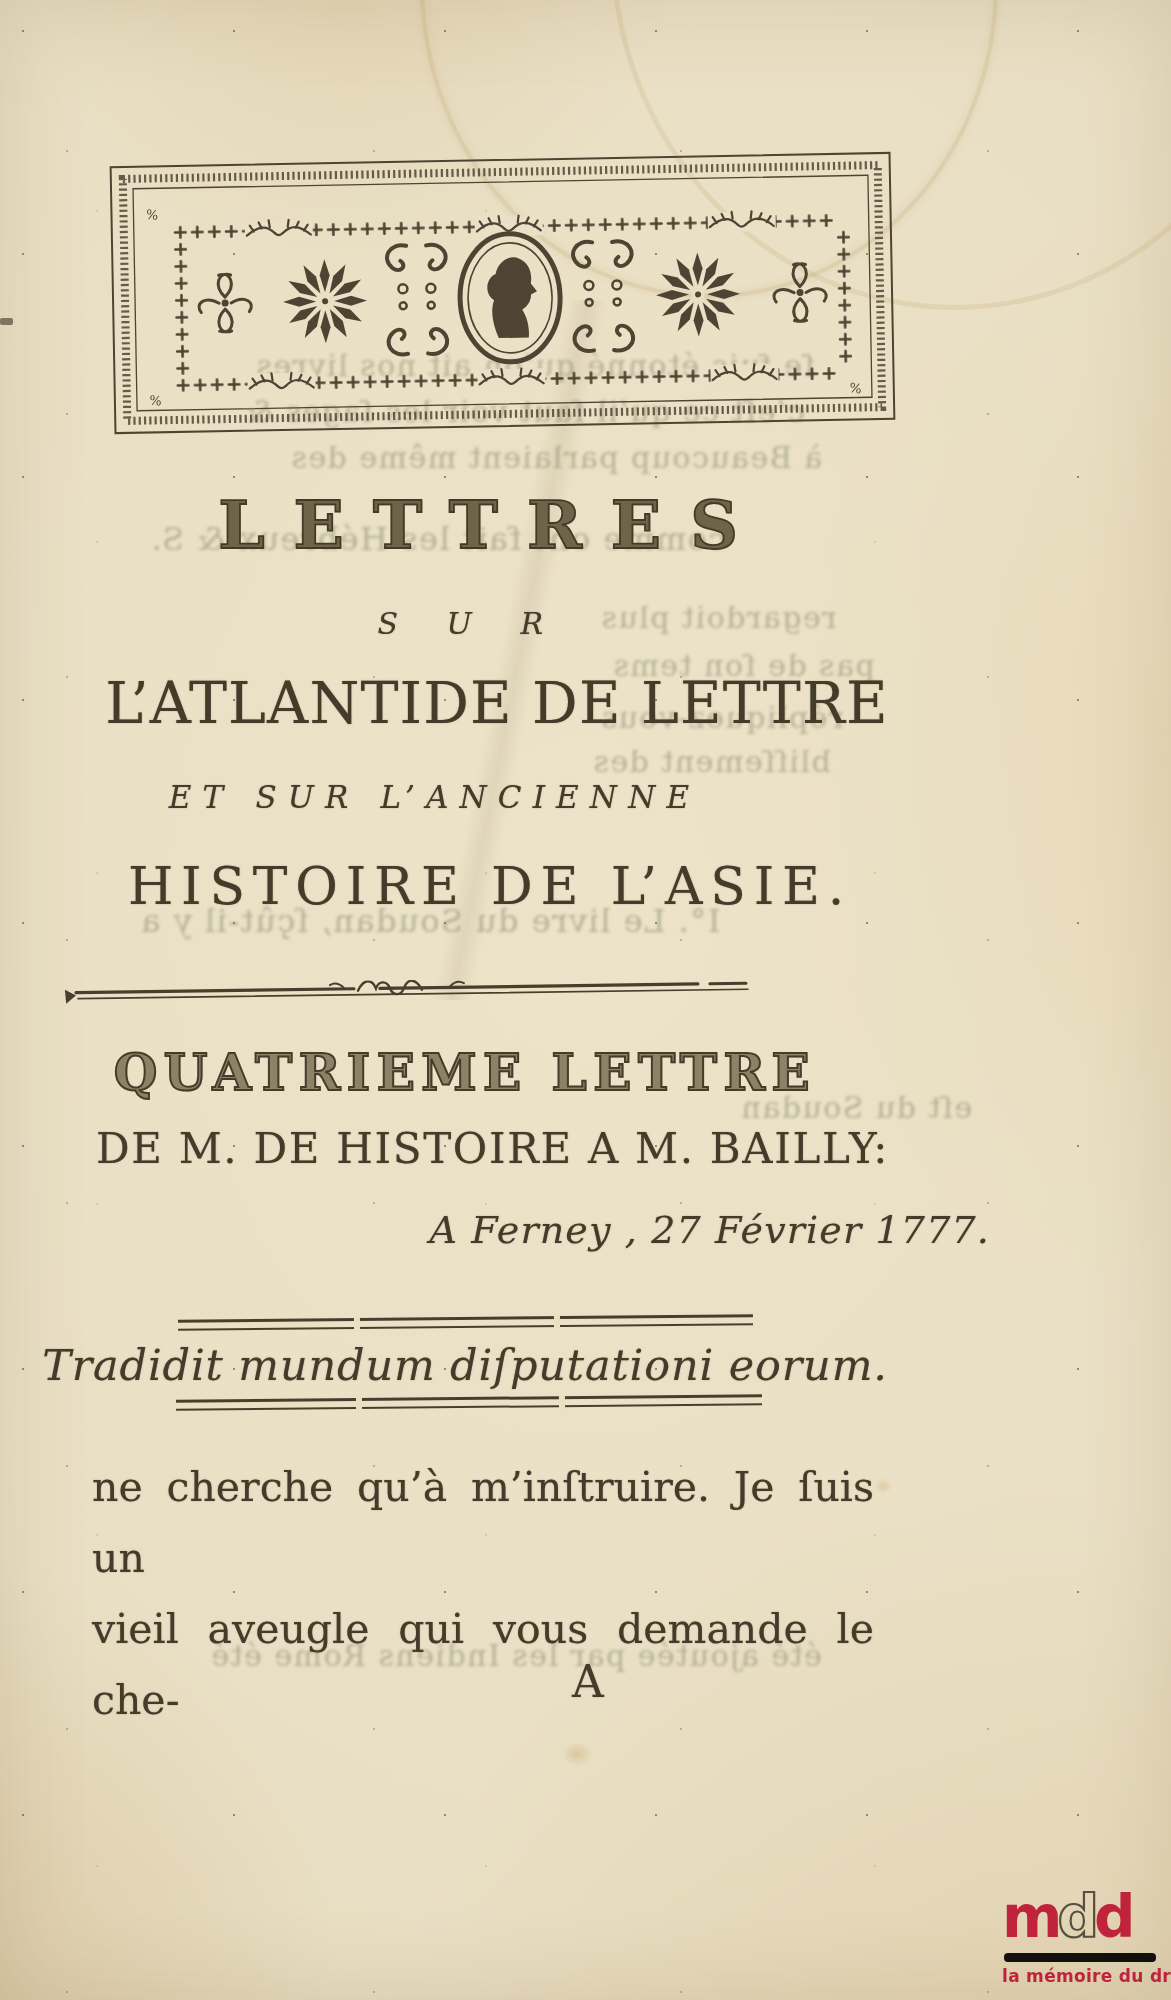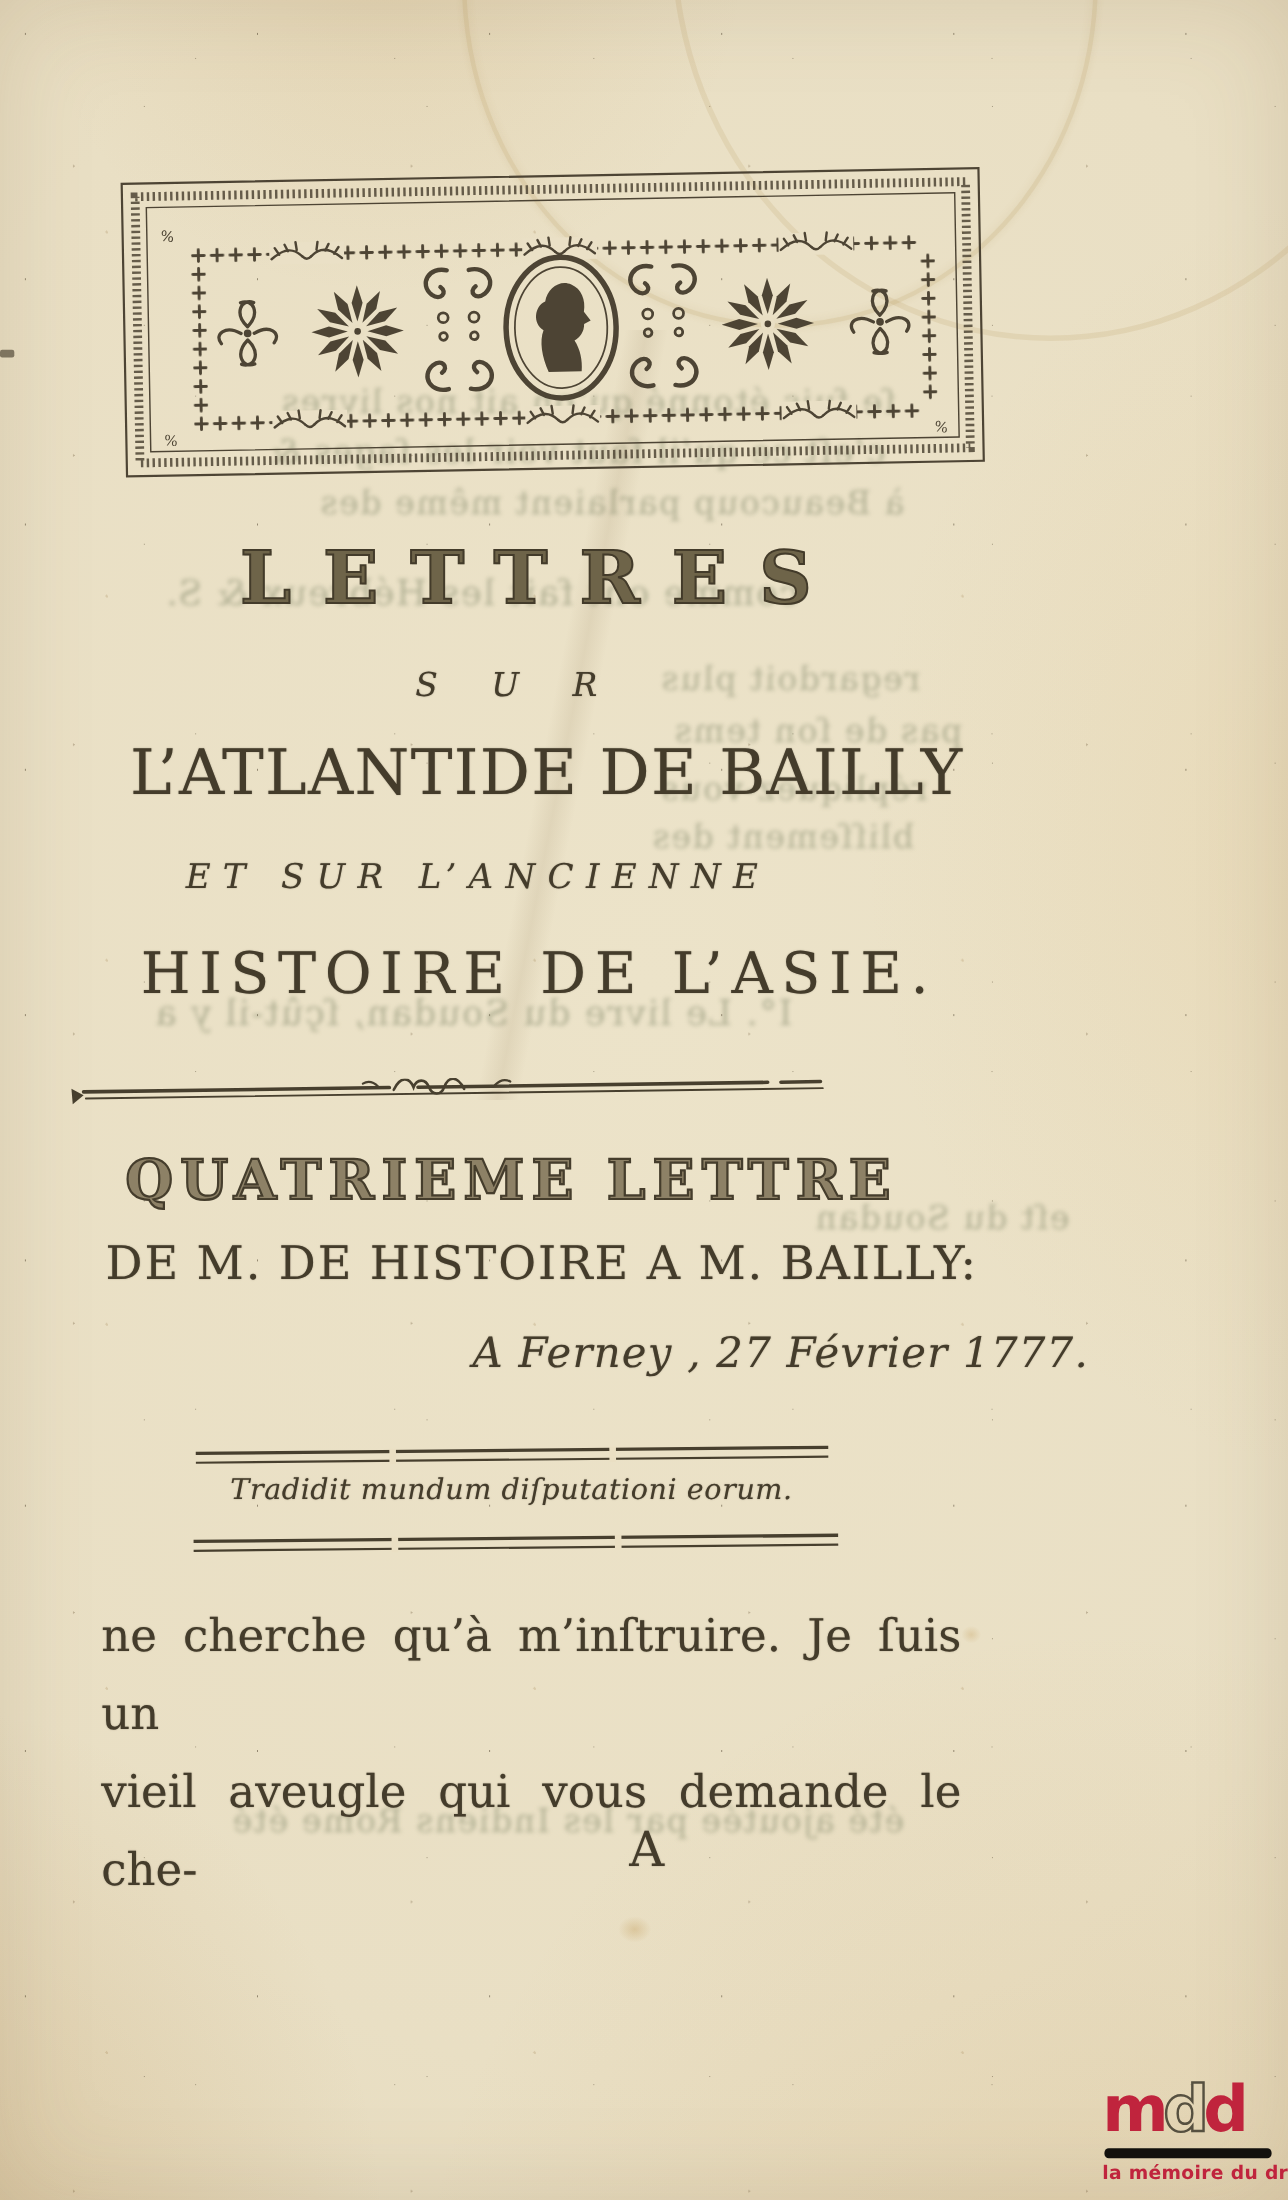--- a/index.html
+++ b/index.html
@@ -51,21 +51,21 @@
   .lettres{left:0;width:985px;top:486px;font-size:66px;font-weight:700;letter-spacing:.44em;
     color:#6e6449;-webkit-text-stroke:1.8px #433b2a;text-shadow:1px 1px 0 rgba(67,59,43,.35);}
   .sur{left:0;width:940px;top:606px;font-size:30px;font-style:italic;letter-spacing:.65em;}
   .atl{left:0;width:994px;top:670px;font-size:57px;letter-spacing:.02em;}
   .etsur{left:12px;width:845px;top:779px;font-size:31px;font-style:italic;letter-spacing:.36em;}
   .histoire{left:0;width:980px;top:856px;font-size:52px;letter-spacing:.15em;}
   .quatrieme{left:0;width:930px;top:1043px;font-size:50px;font-weight:700;letter-spacing:.13em;
     color:#8d8166;-webkit-text-stroke:2px #453d2c;text-shadow:1px 1px 0 rgba(67,59,43,.3);}
   .voltaire{left:0;width:985px;top:1124px;font-size:42px;letter-spacing:.04em;}
   .ferney{left:170px;width:820px;top:1208px;font-size:38px;font-style:italic;letter-spacing:.03em;text-align:right;}
-  .tradidit{left:0;width:930px;top:1340px;font-size:26px;font-style:italic;letter-spacing:.02em;}
+  .tradidit{left:0;width:930px;top:1340px;font-size:43px;font-style:italic;letter-spacing:.02em;}
 
   .bodyblock{position:absolute;left:92px;top:1452px;width:782px;font-size:41px;line-height:71px;word-spacing:7px;}
   .bline{text-align:justify;text-align-last:justify;}
   .dropcap{font-size:60px;line-height:0;position:relative;top:3px;margin-right:4px;letter-spacing:2px;}
   .sig{position:absolute;left:528px;top:1656px;width:120px;text-align:center;font-size:44px;}
 
   
   .rule1{position:absolute;left:62px;top:980px;width:690px;height:24px;transform:rotate(-.8deg);}
   .drule{position:absolute;height:14px;transform:rotate(-.55deg);
     background:
@@ -204,21 +204,21 @@
 
     <g transform="translate(405,148)">
       <ellipse rx="50" ry="64" fill="none" stroke="#4d4434" stroke-width="5"></ellipse>
       <ellipse rx="42" ry="55" fill="none" stroke="#4d4434" stroke-width="1.6"></ellipse>
       <path d="M-12 40 C -18 26 -20 12 -16 2 C -26 -4 -24 -20 -14 -24 C -12 -36 0 -44 10 -39 C 19 -35 23 -25 21 -14 L 27 -6 L 21 -3 C 21 4 17 9 12 12 C 17 20 19 30 18 40 Z" fill="#4d4434"></path>
     </g>
   </svg>
 
   <div class="cline print lettres">LETTRES</div>
   <div class="cline print sur">S U R</div>
-  <div class="cline print atl">L’ATLANTIDE DE BAILLY</div>
+  <div class="cline print atl">L’ATLANTIDE DE LETTRE</div>
   <div class="cline print etsur">ET SUR L’ANCIENNE</div>
   <div class="cline print histoire">HISTOIRE DE L’ASIE.</div>
 
   <svg class="rule1" viewBox="0 0 690 24">
     <g stroke="#473f2e" fill="none" stroke-linecap="round">
       <path d="M14 8 H292 M318 8 H636 M648 8 H684" stroke-width="3.2"></path>
       <path d="M16 14 H686" stroke-width="1.7"></path>
       <path d="M282 7 q-7 -7 -14 -3 M388 7 q7 -7 14 -3" stroke-width="2"></path>
       <path d="M296 10 c6 -12 14 -12 18 -2 c3 -8 11 -8 14 0 c3 8 11 8 14 0 c4 -10 12 -10 18 2" stroke-width="2.4"></path>
     </g>

